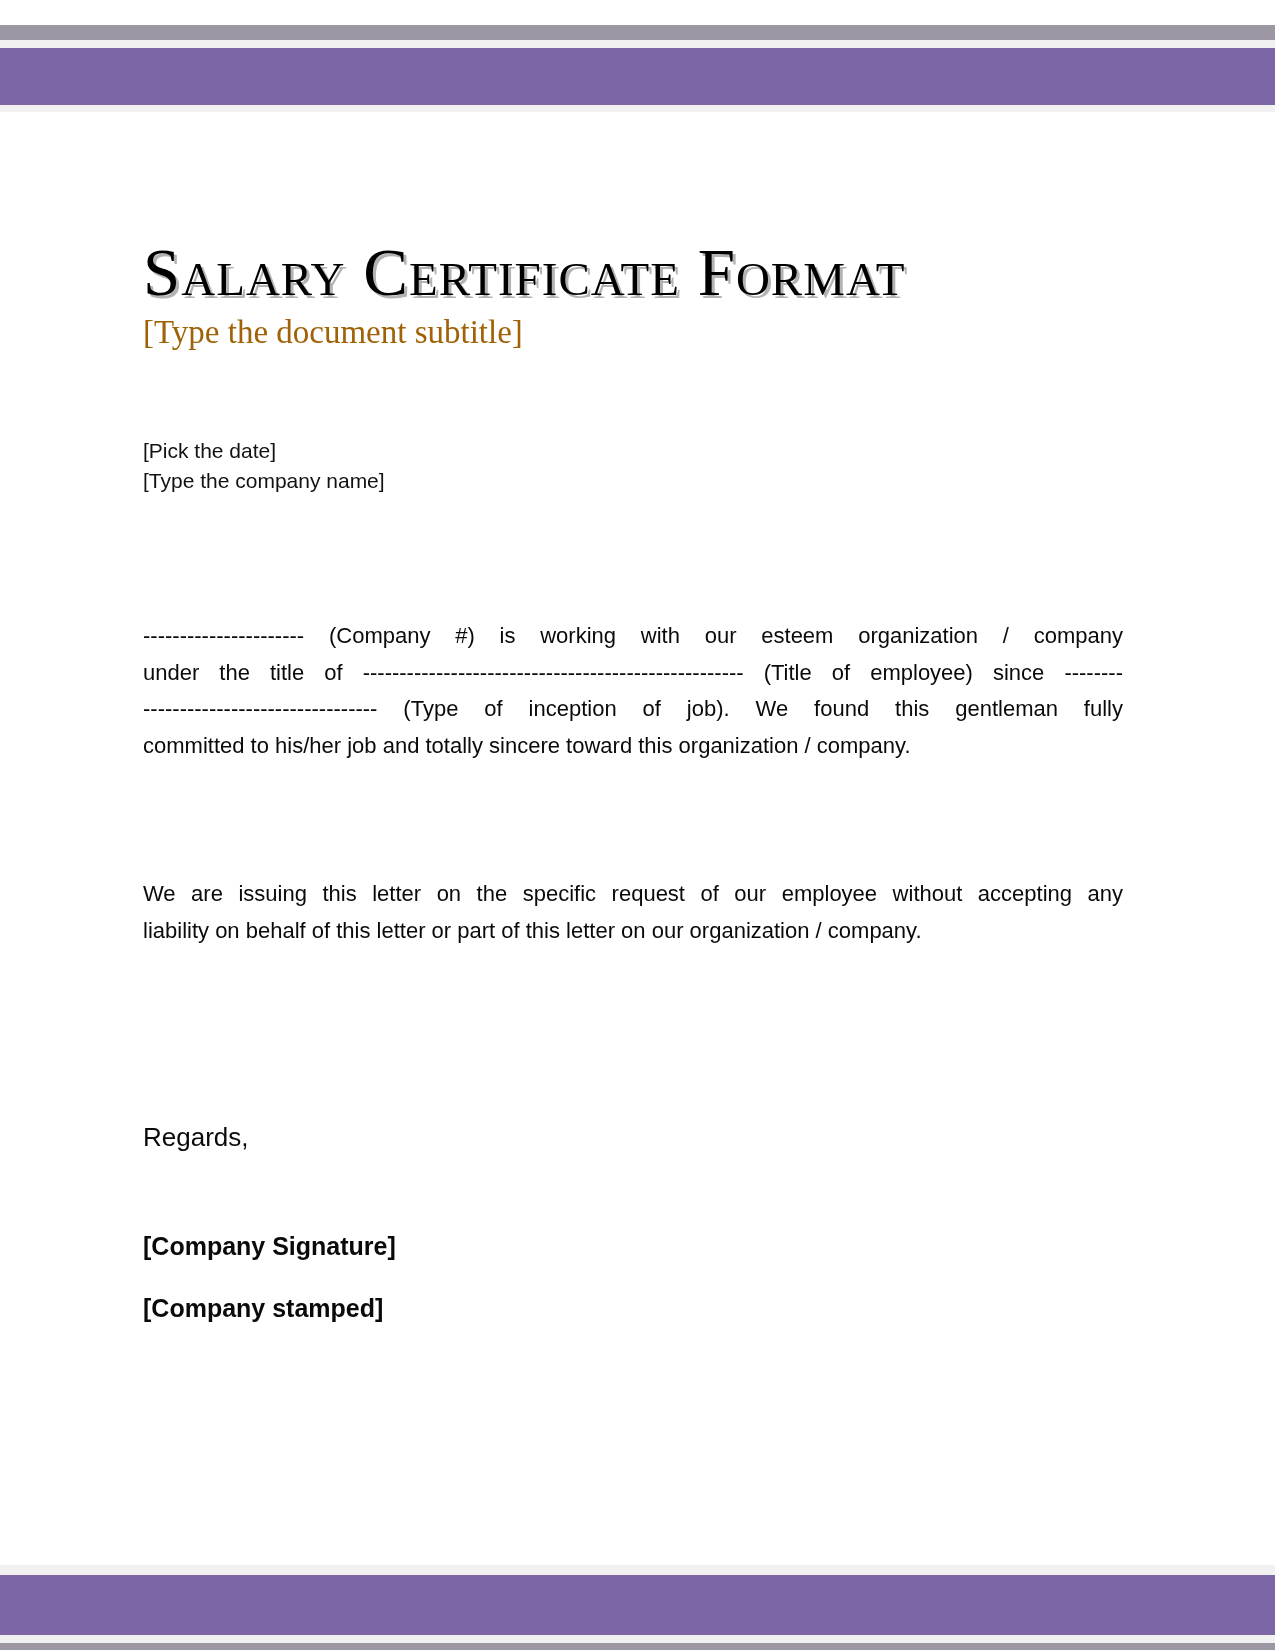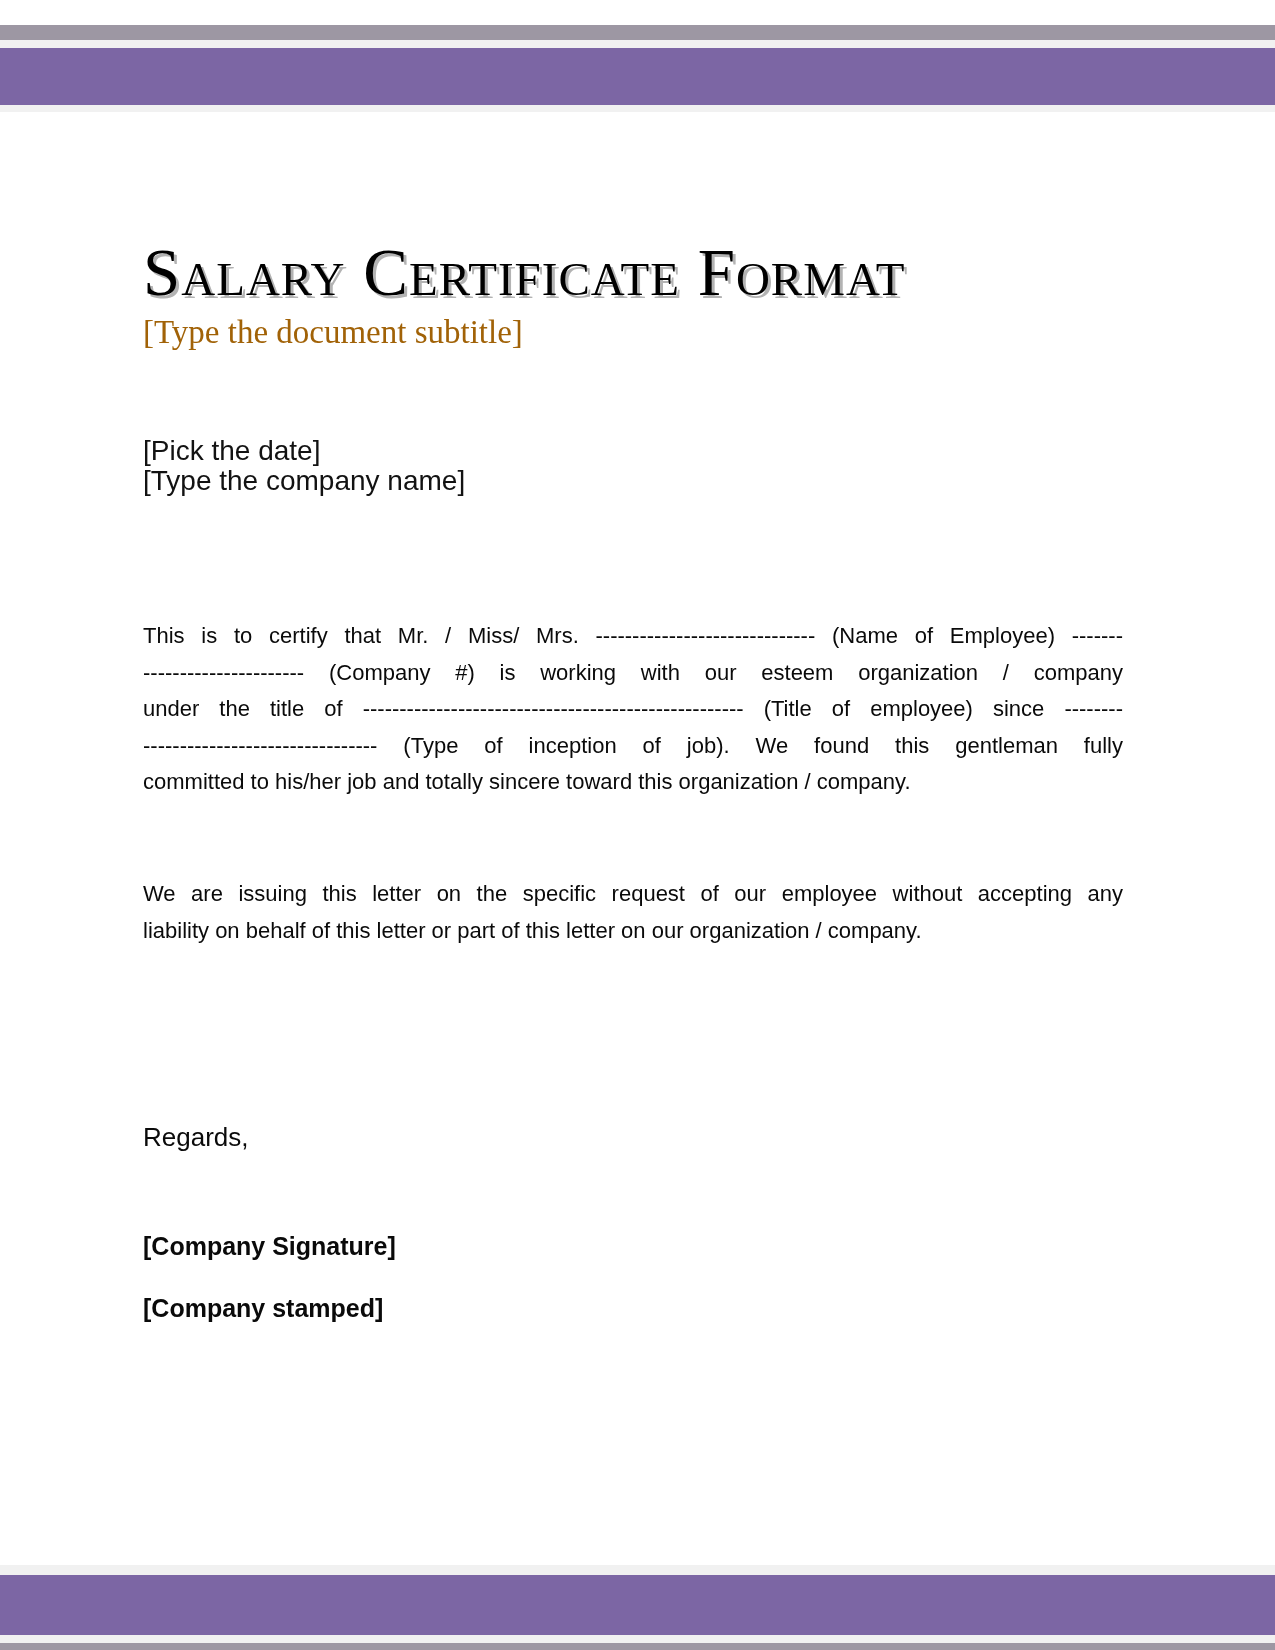--- a/index.html
+++ b/index.html
@@ -41,21 +41,21 @@
   }
   .doc-subtitle {
     top: 312px;
     font-family: "Liberation Serif", serif;
     font-size: 33px;
     line-height: 40px;
     color: #a16207;
   }
   .meta-block {
     top: 436px;
-    font-size: 28px;
+    font-size: 21px;
     line-height: 30px;
     color: #121212;
   }
   .meta-line { display: block; }
 
   .body-par { font-size: 22px; line-height: 36.6px; color: #0a0a0a; }
   .par-1 { top: 618px; }
   .par-2 { top: 876px; }
   .jline  { text-align: justify; text-align-last: justify; }
   .jline-last { text-align: left; text-align-last: left; }
@@ -87,21 +87,20 @@
 
   <h1 class="col doc-title">Salary Certificate Format</h1>
   <div class="col doc-subtitle">[Type the document subtitle]</div>
 
   <div class="col meta-block">
     <span class="meta-line">[Pick the date]</span>
     <span class="meta-line">[Type the company name]</span>
   </div>
 
   <div class="col body-par par-1">
-    <div class="jline">This is to certify that Mr. / Miss/ Mrs. ------------------------------ (Name of Employee) -------</div>
     <div class="jline">---------------------- (Company #) is working with our esteem organization / company</div>
     <div class="jline">under the title of ---------------------------------------------------- (Title of employee) since --------</div>
     <div class="jline">-------------------------------- (Type of inception of job). We found this gentleman fully</div>
     <div class="jline-last">committed to his/her job and totally sincere toward this organization / company.</div>
   </div>
 
   <div class="col body-par par-2">
     <div class="jline">We are issuing this letter on the specific request of our employee without accepting any</div>
     <div class="jline-last">liability on behalf of this letter or part of this letter on our organization / company.</div>
   </div>

